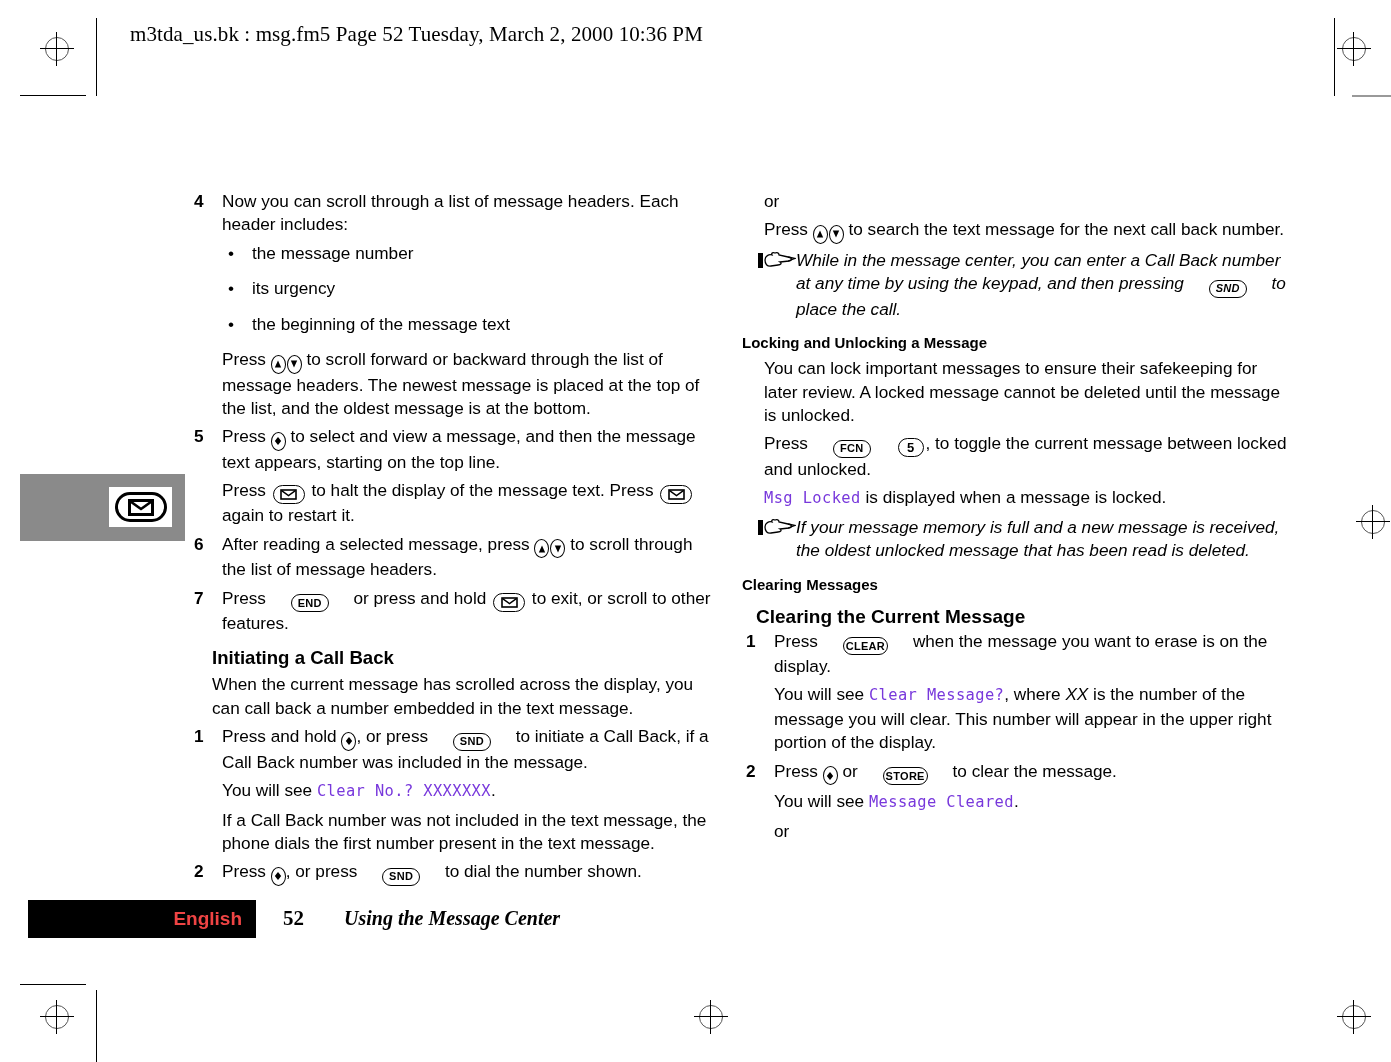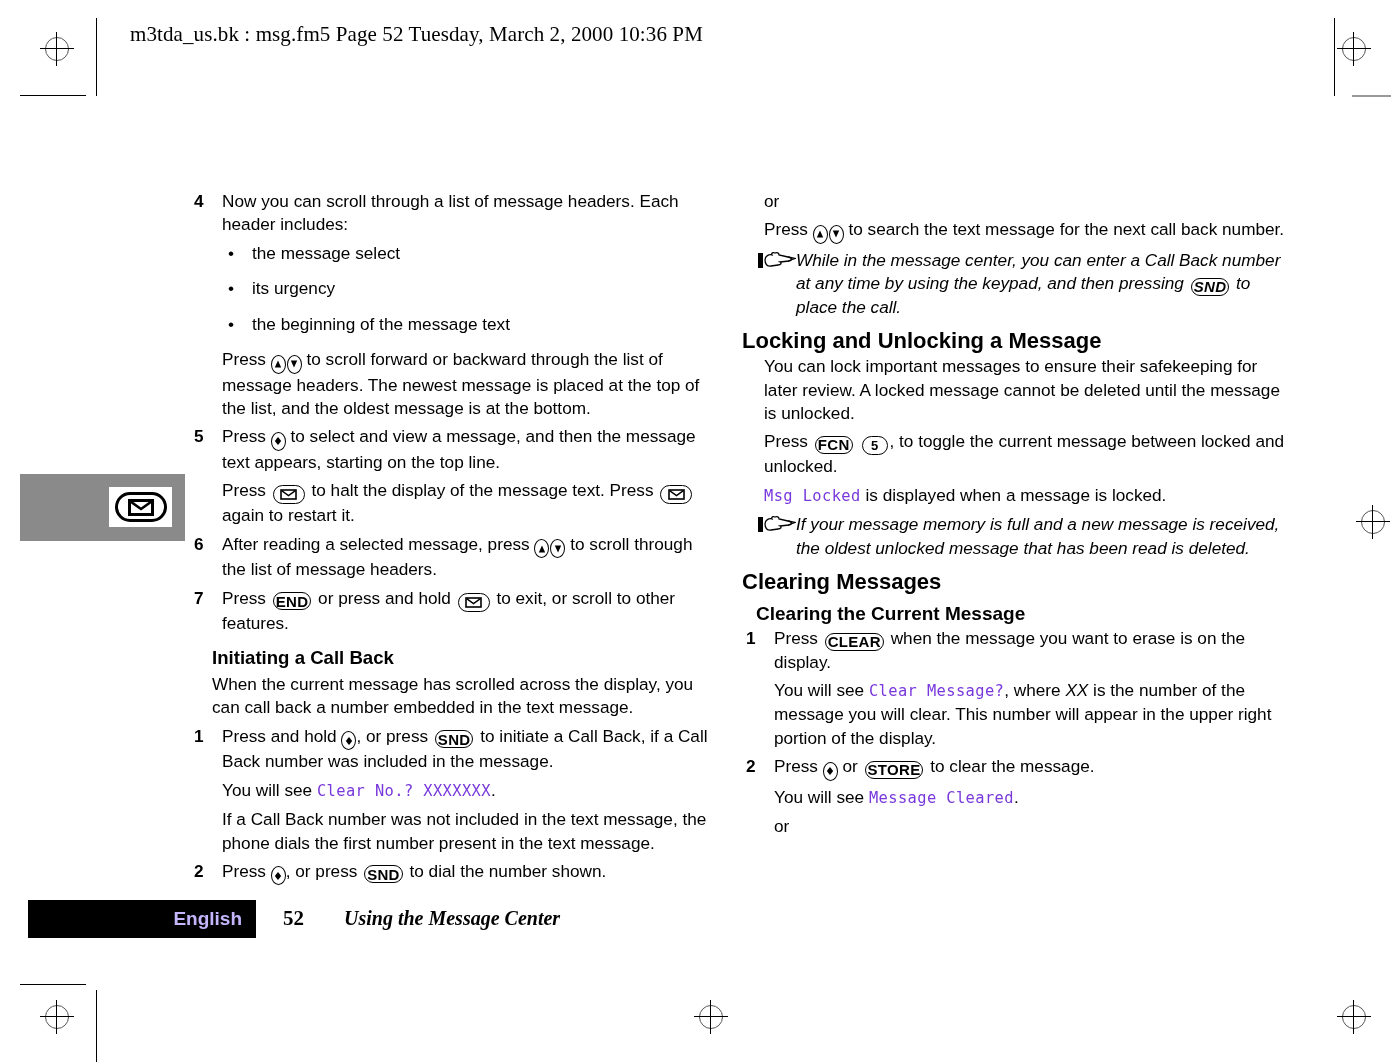--- a/index.html
+++ b/index.html
@@ -72,21 +72,21 @@
   .bullet { position:relative; padding-left:62px; margin-bottom:12px; }
   .bullet .dot { position:absolute; left:38px; top:0; font-size:17.2px; line-height:23.4px; }
 
   .indent { padding-left:22px; }
 
   .h2 {
     font-weight:bold; font-size:18.6px; line-height:24px;
     margin-top:11px; margin-bottom:3px;
   }
   .h3 {
-    font-weight:bold; font-size:22px; line-height:24px;
+    font-weight:bold; font-size:15px; line-height:24px;
     margin-top:10px; margin-bottom:2px; padding-left:0;
   }
   .h4 {
     font-weight:bold; font-size:19px; line-height:23px;
     margin-top:8px; margin-bottom:2px; padding-left:14px;
   }
 
   
   .note {
     position:relative; padding-left:54px;
@@ -110,23 +110,23 @@
 
   
   .key {
     display:inline-block; vertical-align:-3px;
     border:1.6px solid #000; border-radius:50%;
     text-align:center; white-space:nowrap;
     font-weight:bold; line-height:1;
   }
   .key-oval {
     height:18px; padding:0 2px; min-width:38px; border-radius:10px;
-    font-size:15px; letter-spacing:.3px;
+    font-size:11px; letter-spacing:.3px;
     display:inline-flex; align-items:center; justify-content:center;
-    margin:0 2px;
+    margin:0 20px;
   }
   .key-env {
     height:19px; width:32px; border-radius:10px;
     display:inline-flex; align-items:center; justify-content:center;
     margin:0 2px; vertical-align:-4px;
   }
   .key-num {
     height:19px; width:26px; border-radius:10px;
     display:inline-flex; align-items:center; justify-content:center;
     font-size:13px; margin:0 2px;
@@ -140,21 +140,21 @@
   .key-nav + .key-nav { margin-left:1px; }
 
   
   .footer-bar {
     position:absolute; left:28px; top:900px;
     width:228px; height:38px; background:#000;
     display:flex; align-items:center; justify-content:flex-end;
     padding-right:14px;
   }
   .footer-bar .lang {
-    color:#c4b5fd; font-weight:bold; font-size:19px;
+    color:#ef4444; font-weight:bold; font-size:19px;
   }
   .footer-page {
     position:absolute; left:283px; top:906px;
     font-weight:bold; font-size:21px;
     font-family:"Liberation Serif", serif;
   }
   .footer-title {
     position:absolute; left:328px; top:907px;
     font-family:"Liberation Serif", serif;
     font-style:italic; font-weight:bold; font-size:20px;margin-left:16px;
@@ -221,21 +221,21 @@
 
 <div class="col col-left">
 
   <div class="step">
     <span class="num">4</span>
     <span class="body-text">Now you can scroll through a list of message headers. Each header includes:</span>
   </div>
 
   <div class="bullet">
     <span class="dot">•</span>
-    <span class="body-text">the message select</span>
+    <span class="body-text">the message number</span>
   </div>
   <div class="bullet">
     <span class="dot">•</span>
     <span class="body-text">its urgency</span>
   </div>
   <div class="bullet">
     <span class="dot">•</span>
     <span class="body-text">the beginning of the message text</span>
   </div>
 

